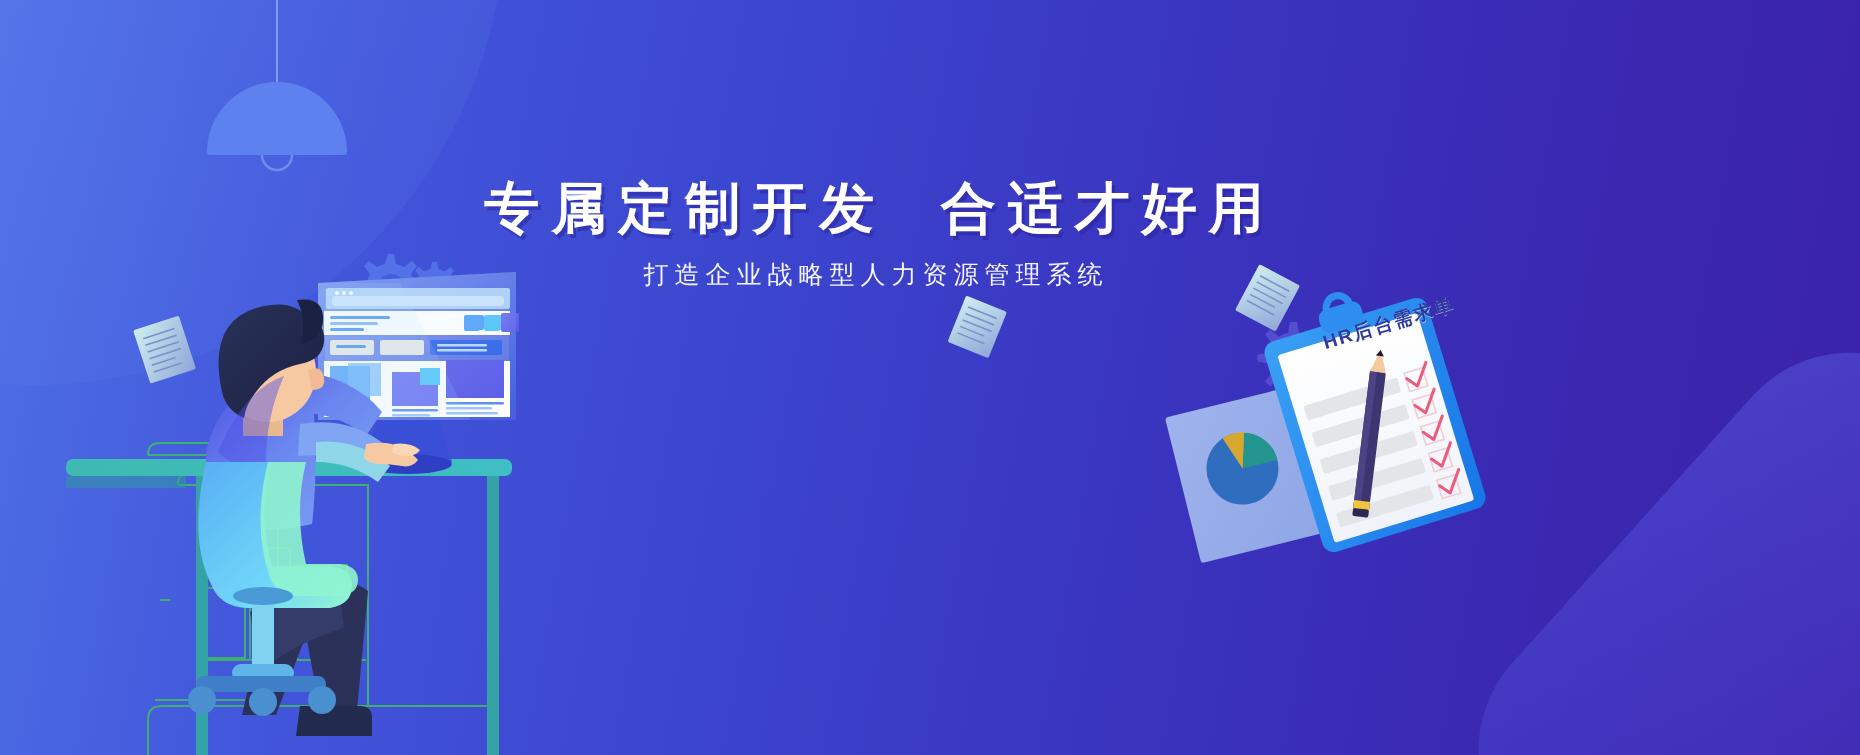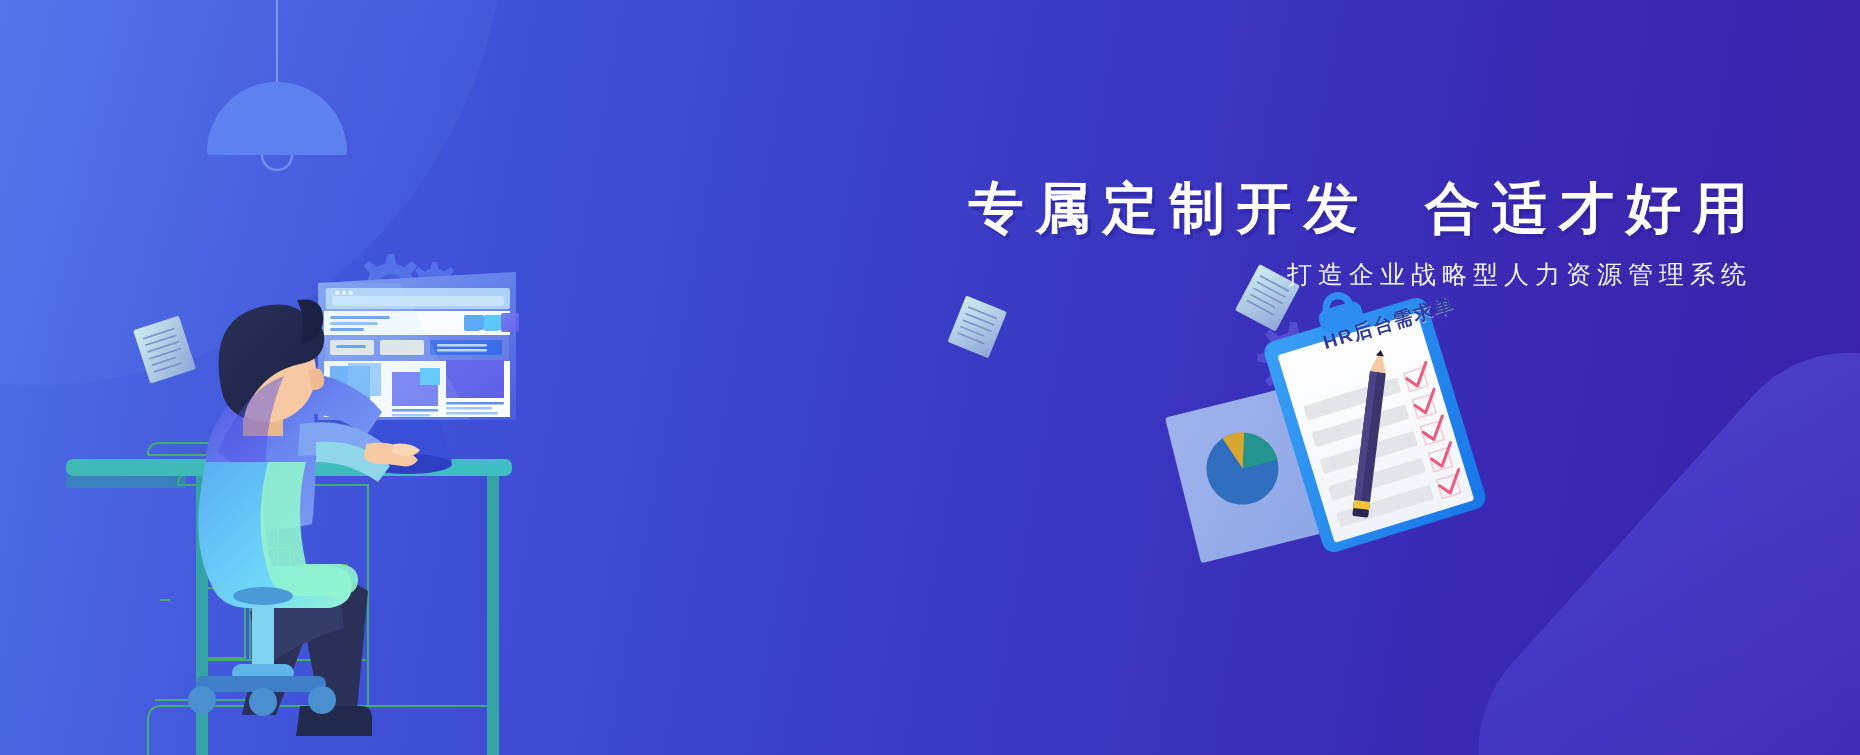--- a/index.html
+++ b/index.html
@@ -23,21 +23,21 @@
     top: 0;
     width: 1860px;
     height: 755px;
     display: block;
   }
   .text-block {
     position: absolute;
     left: 0;
     top: 178px;
     width: 1760px;
-    text-align: right;
+    text-align: center;
     z-index: 40;
     pointer-events: none;
   }
   .headline {
     font-size: 55px;
     font-weight: bold;
     color: #ffffff;
     letter-spacing: 12px;
     line-height: 1.12;
     text-shadow: 3px 4px 0 rgba(40, 32, 150, 0.45);

